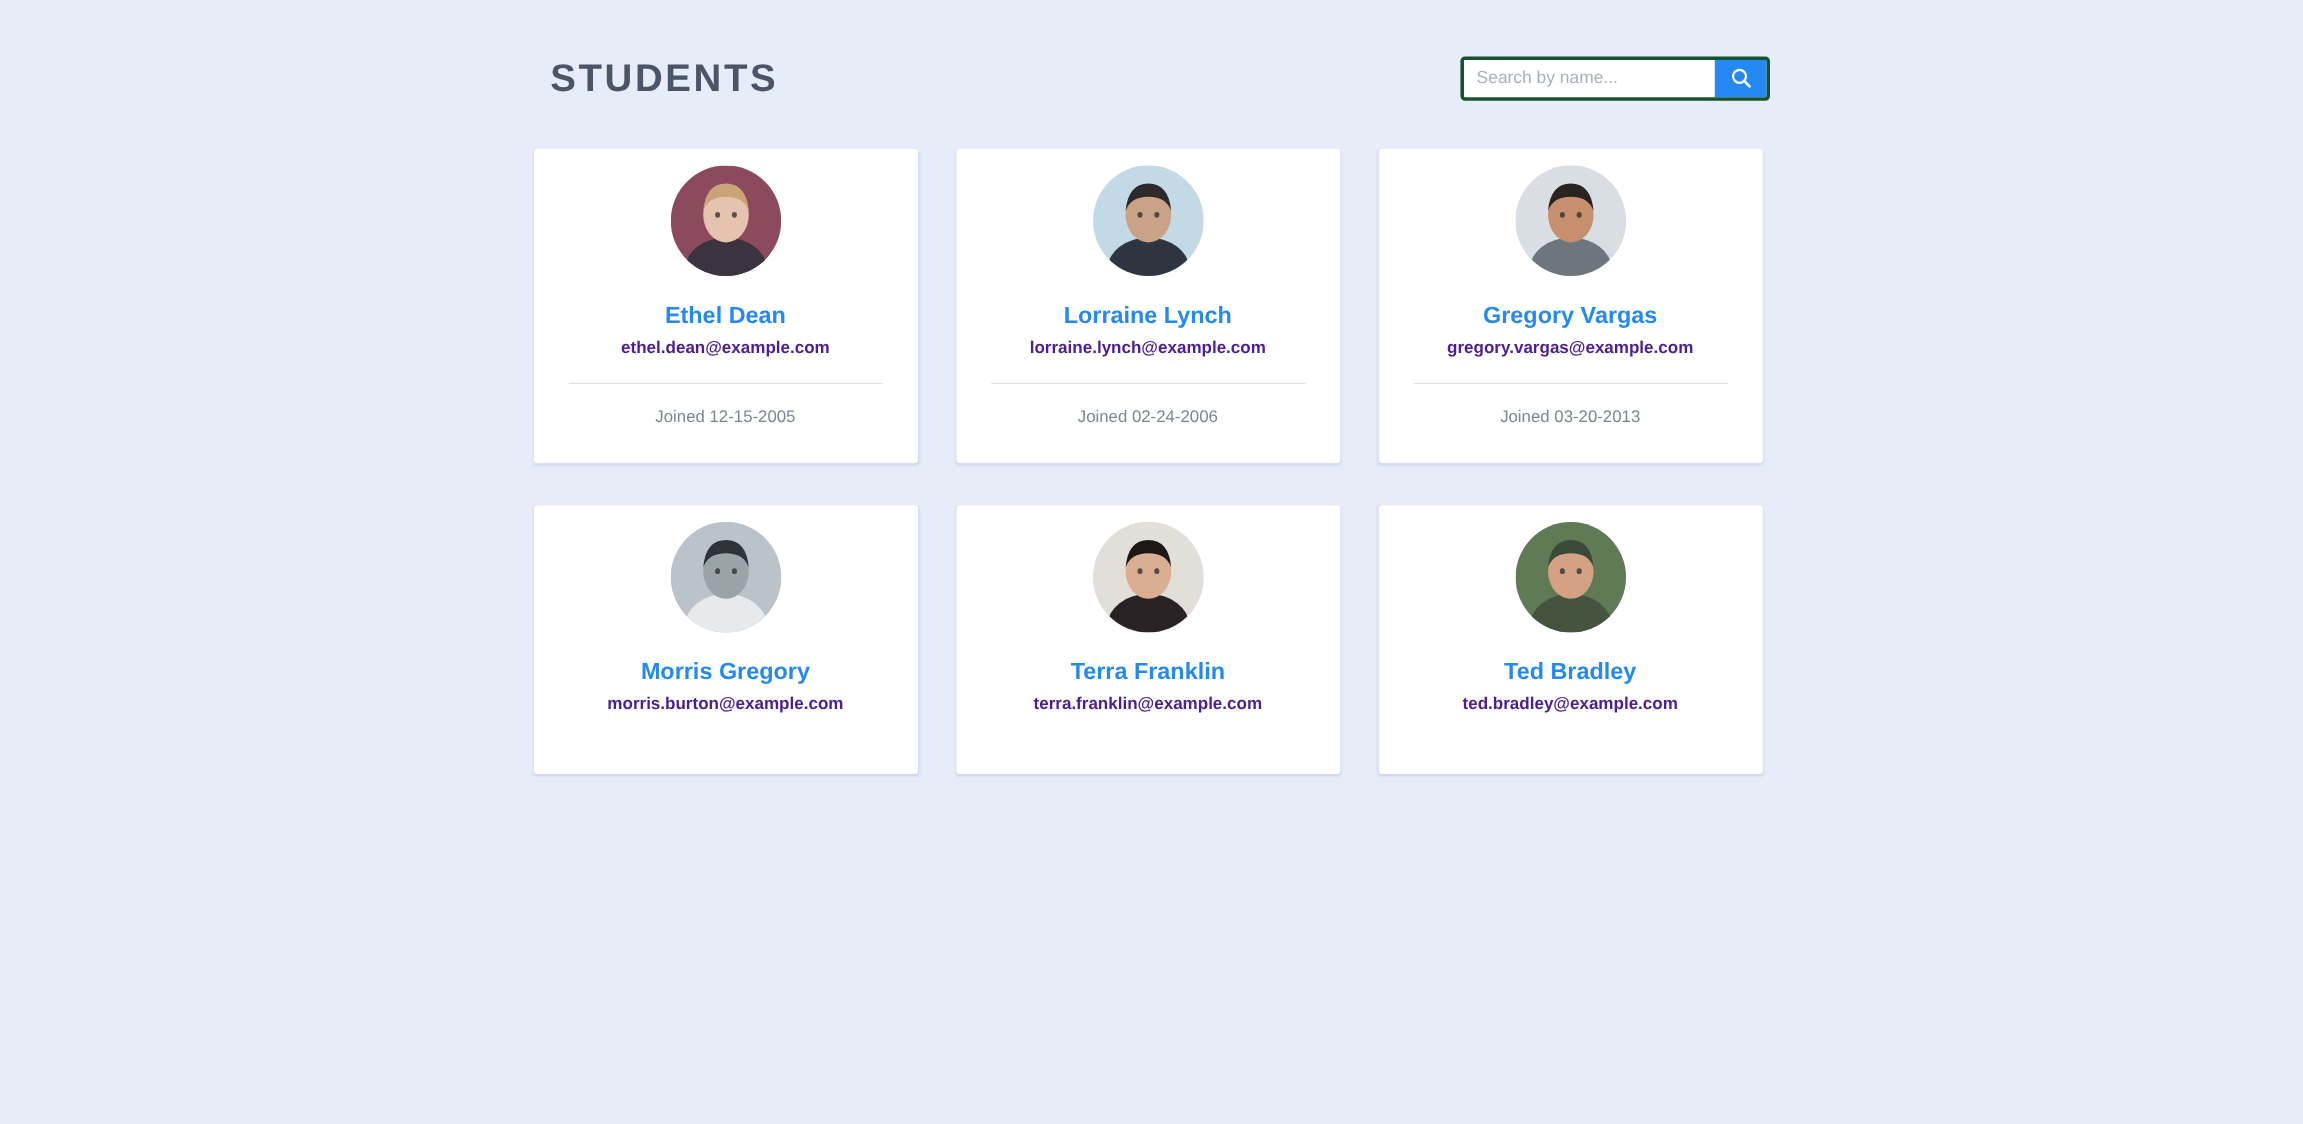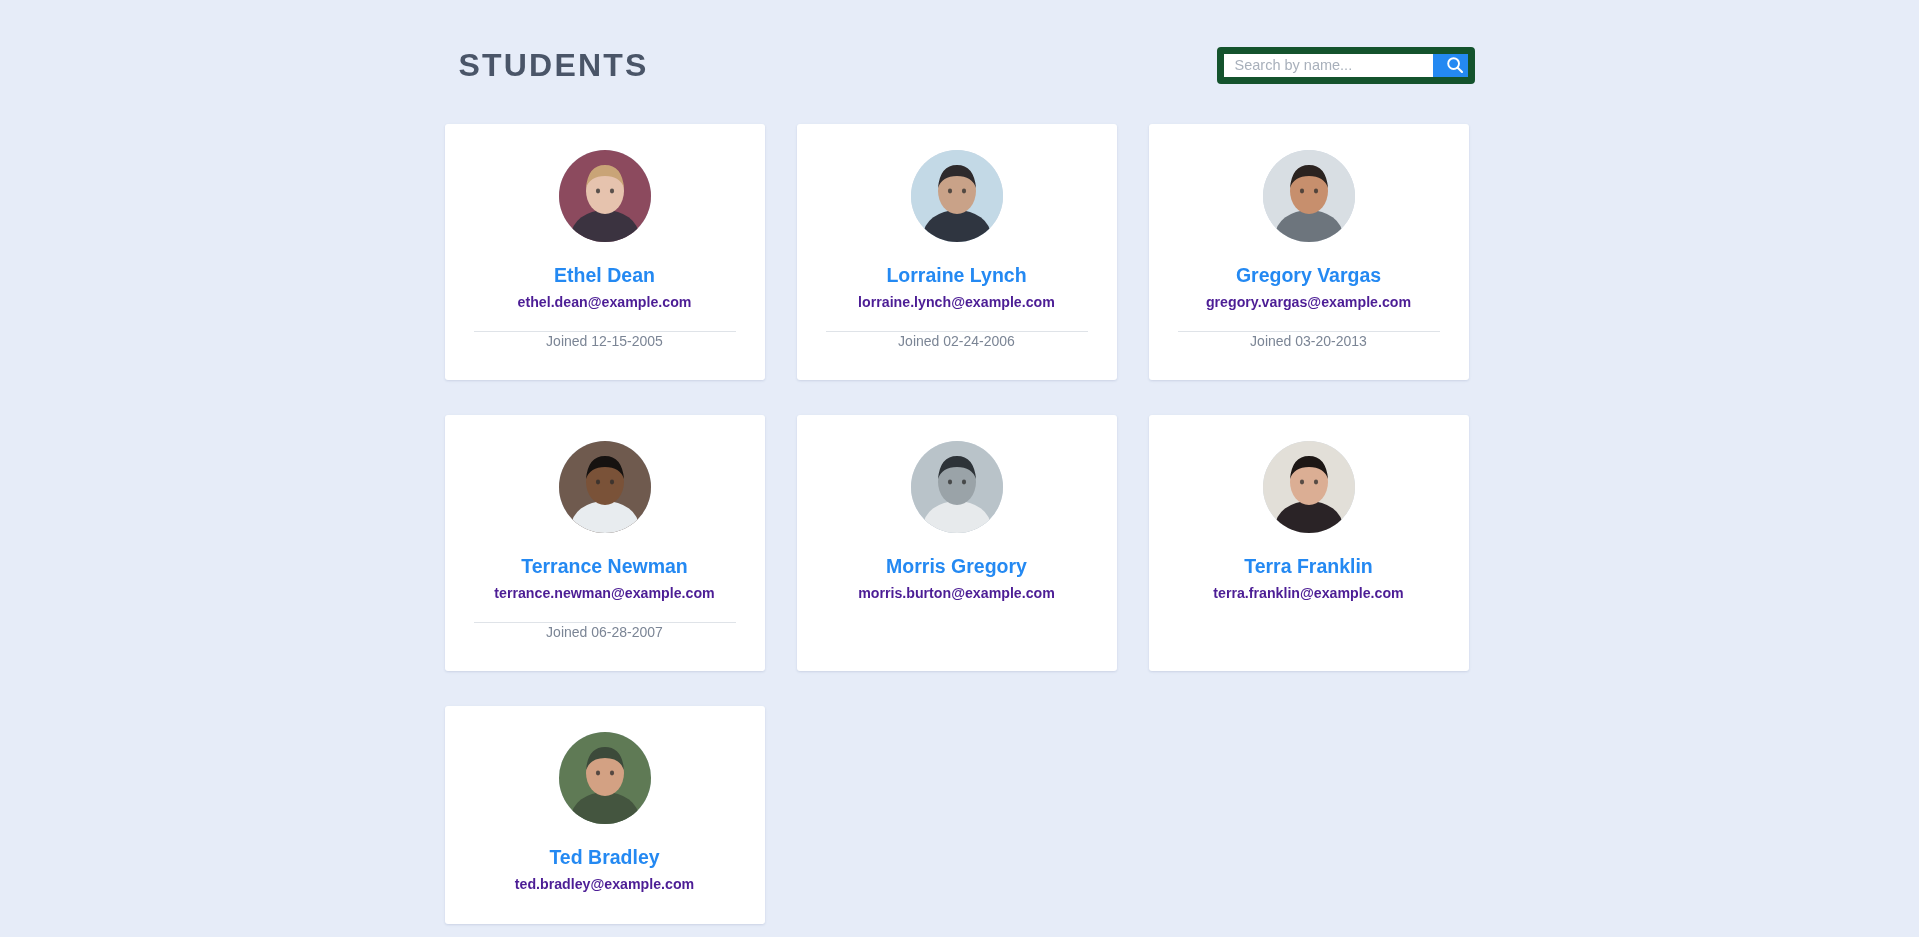--- a/index.html
+++ b/index.html
@@ -46,21 +46,21 @@
     color: #4a5568;
     text-transform: uppercase;
     line-height: 1;
     padding-left: 2px;
   }
 
   .search-wrap {
     display: flex;
     align-items: stretch;
     height: 37px;
-    border: 7px solid #14532d;
+    border: 3px solid #14532d;
     border-radius: 4px;
     overflow: hidden;
     background: #ffffff;
     width: 258px;
   }
 
   .search-input {
     flex: 1 1 auto;
     border: none;
     outline: none;
@@ -90,21 +90,21 @@
     display: grid;
     grid-template-columns: repeat(3, 320px);
     gap: 35px 32px;
     padding-bottom: 40px;
   }
 
   .card {
     background: #ffffff;
     border-radius: 3px;
     box-shadow: 0 1px 3px rgba(60, 80, 130, 0.10), 0 1px 2px rgba(60, 80, 130, 0.06);
-    padding: 26px 14px 30px 14px;
+    padding: 14px 14px 30px 14px;
     text-align: center;
   }
 
   .avatar {
     width: 92px;
     height: 92px;
     border-radius: 50%;
     margin: 0 auto 22px auto;
     overflow: hidden;
     position: relative;
@@ -131,20 +131,21 @@
 
   .card-divider {
     border: none;
     border-top: 1px solid #dfe3e8;
     margin: 19px 15px 0 15px;
   }
 
   .card-joined {
     font-size: 14px;
     color: #7b8595;
+    margin-top: 18px;
     line-height: 1.3;
   }
 </style>
 </head>
 <body>
 
 <div class="page">
   <div class="container">
 
     <div class="header">
@@ -210,36 +211,20 @@
             </svg>
           </div>
     <div class="card-name">Gregory Vargas</div>
     <div class="card-email">gregory.vargas@example.com</div>
     <hr class="card-divider">
     <div class="card-joined">Joined 03-20-2013</div>
   </div>
 
 
 
-  <div class="card">
-    <div class="avatar">
-            <svg viewBox="0 0 92 92" aria-hidden="true">
-              <rect x="0" y="0" width="92" height="92" fill="#6f5a4e"></rect>
-              <ellipse cx="46" cy="86" rx="34" ry="26" fill="#e8ecef"></ellipse>
-              <ellipse cx="46" cy="41" rx="19" ry="23" fill="#7a5238"></ellipse>
-              <path d="M27 38 q2 -23 19 -23 q17 0 19 23 q-4 -12 -19 -12 q-15 0 -19 12 z" fill="#161210"></path>
-              <ellipse cx="39" cy="41" rx="2.1" ry="2.4" fill="#2b2b2b" opacity="0.75"></ellipse>
-              <ellipse cx="53" cy="41" rx="2.1" ry="2.4" fill="#2b2b2b" opacity="0.75"></ellipse>
-            </svg>
-          </div>
-    <div class="card-name">Terrance Newman</div>
-    <div class="card-email">terrance.newman@example.com</div>
-    <hr class="card-divider">
-    <div class="card-joined">Joined 06-28-2007</div>
-  </div>
 
   <div class="card">
     <div class="avatar">
             <svg viewBox="0 0 92 92" aria-hidden="true">
               <rect x="0" y="0" width="92" height="92" fill="#b9c3c9"></rect>
               <ellipse cx="46" cy="86" rx="34" ry="26" fill="#e7eaec"></ellipse>
               <ellipse cx="46" cy="41" rx="19" ry="23" fill="#9aa3a8"></ellipse>
               <path d="M27 38 q2 -23 19 -23 q17 0 19 23 q-4 -12 -19 -12 q-15 0 -19 12 z" fill="#2d3338"></path>
               <ellipse cx="39" cy="41" rx="2.1" ry="2.4" fill="#2b2b2b" opacity="0.75"></ellipse>
               <ellipse cx="53" cy="41" rx="2.1" ry="2.4" fill="#2b2b2b" opacity="0.75"></ellipse>

